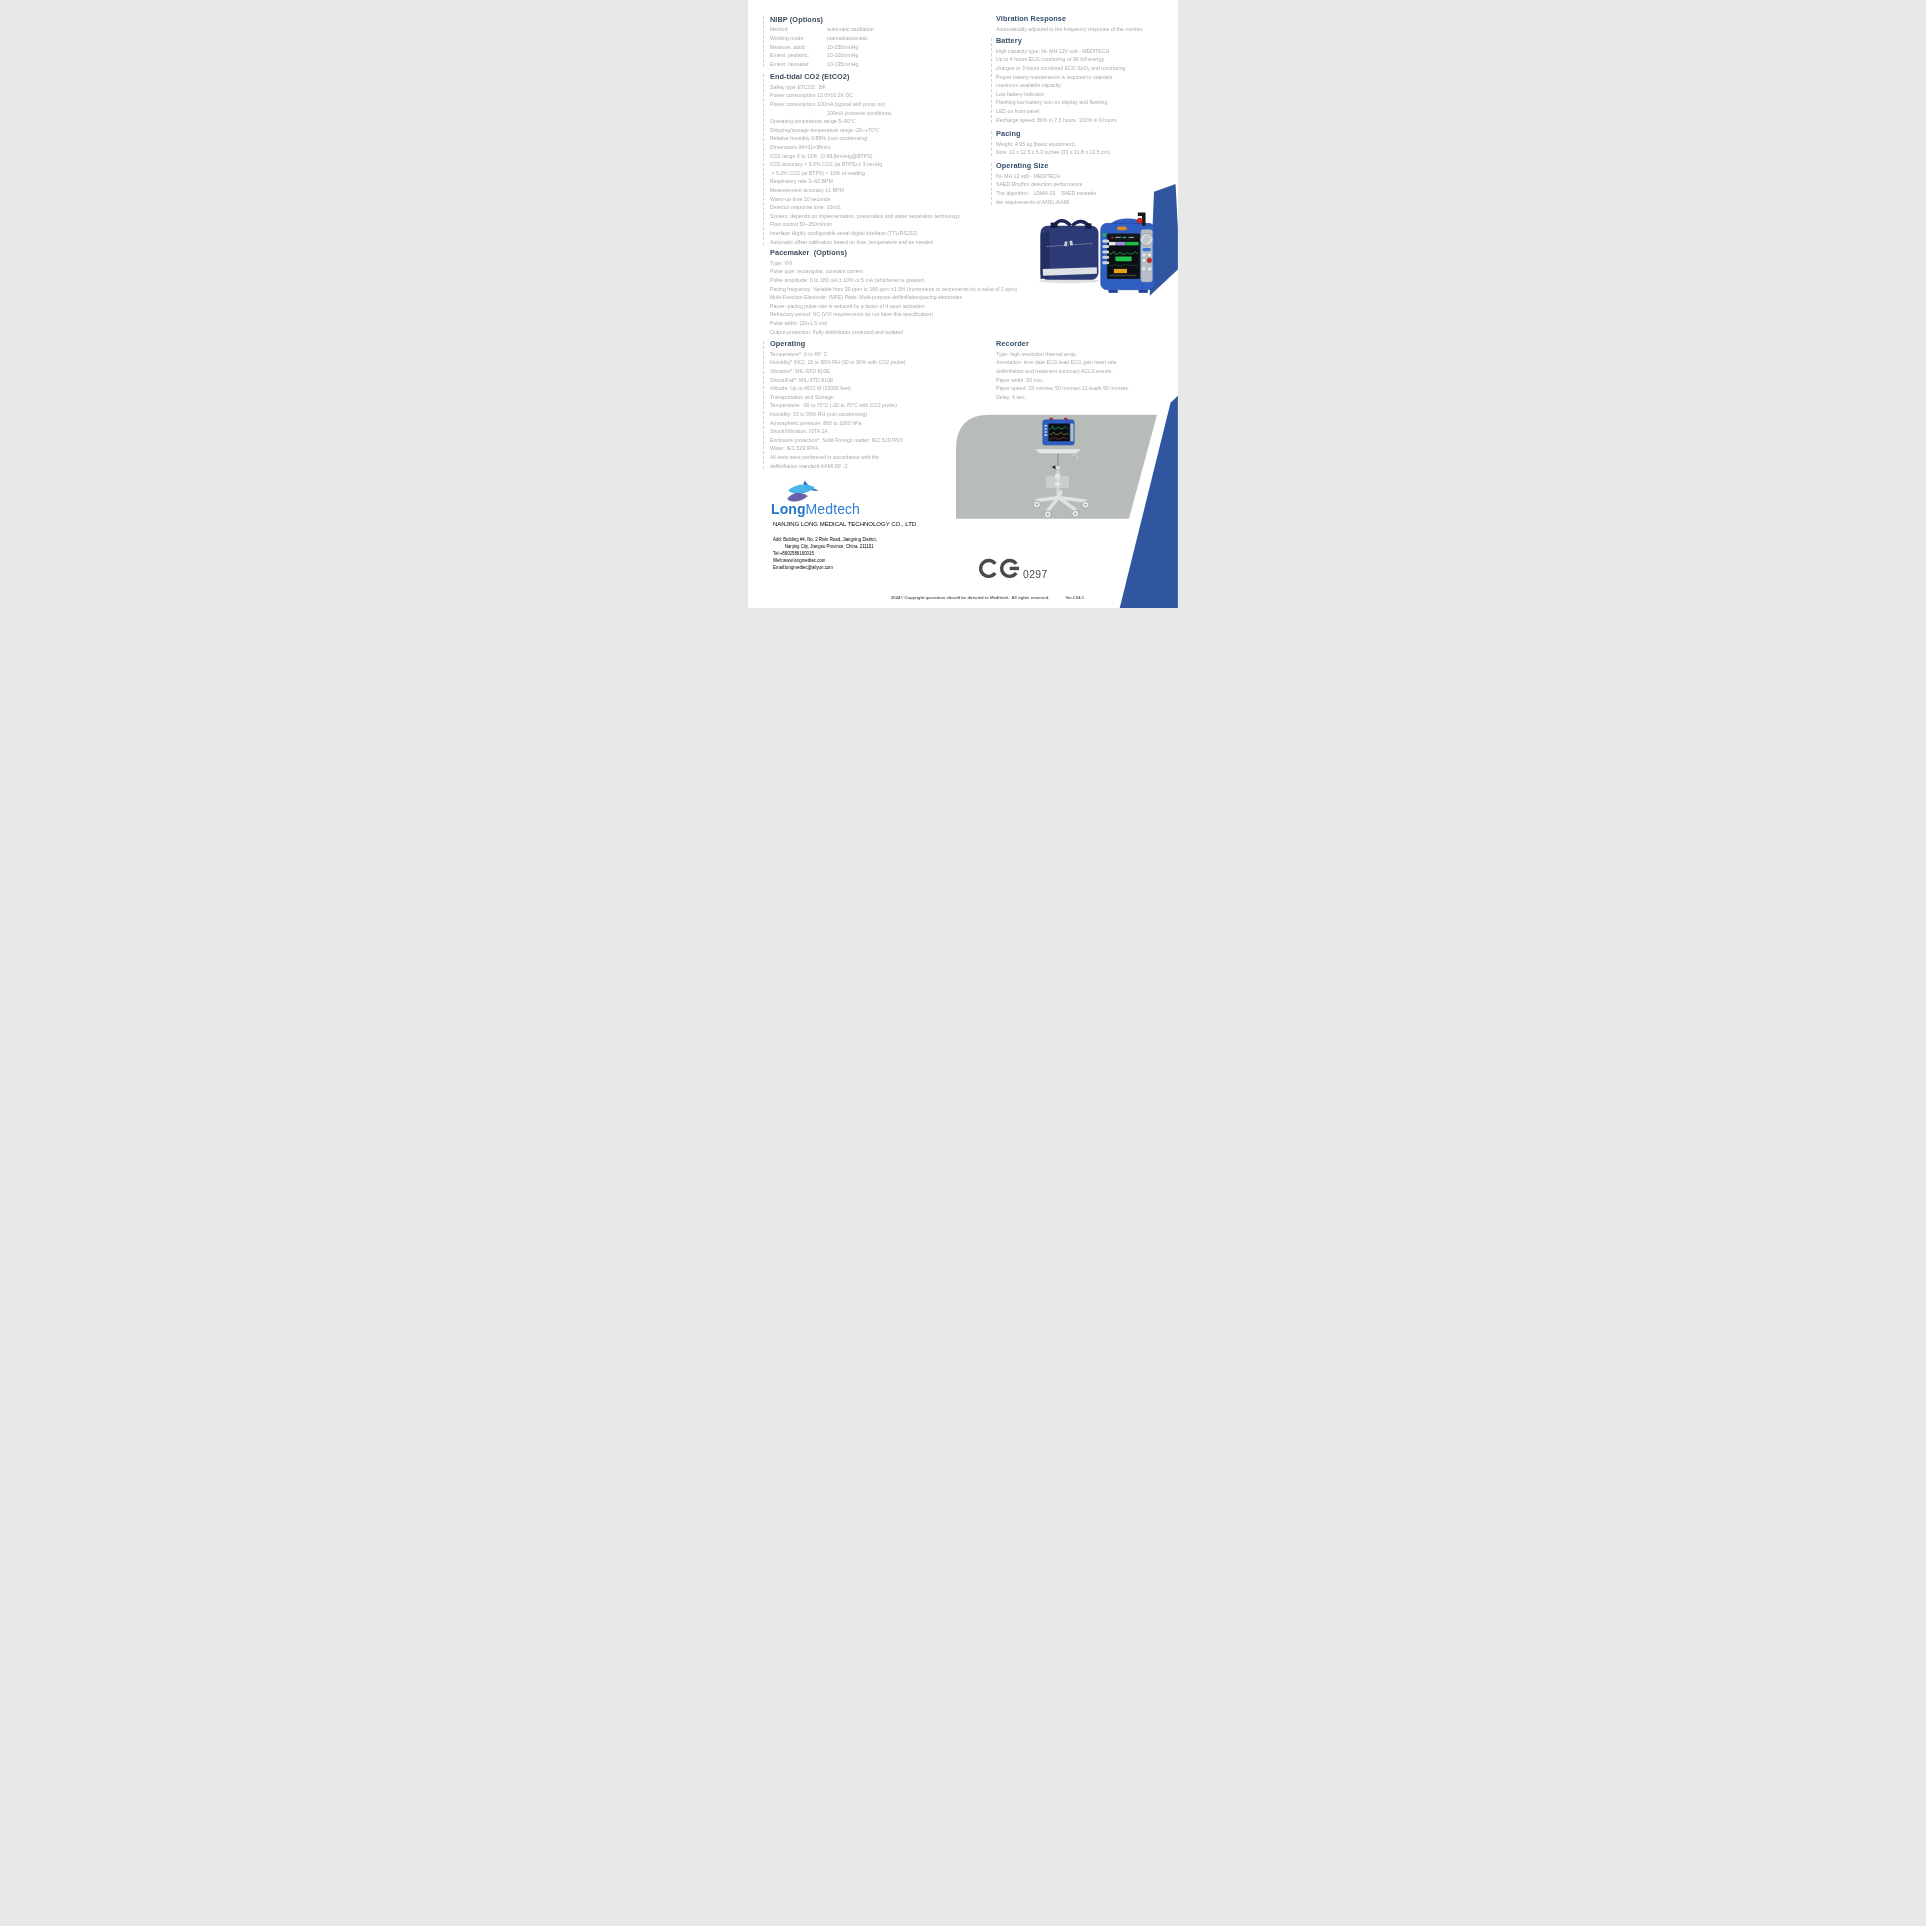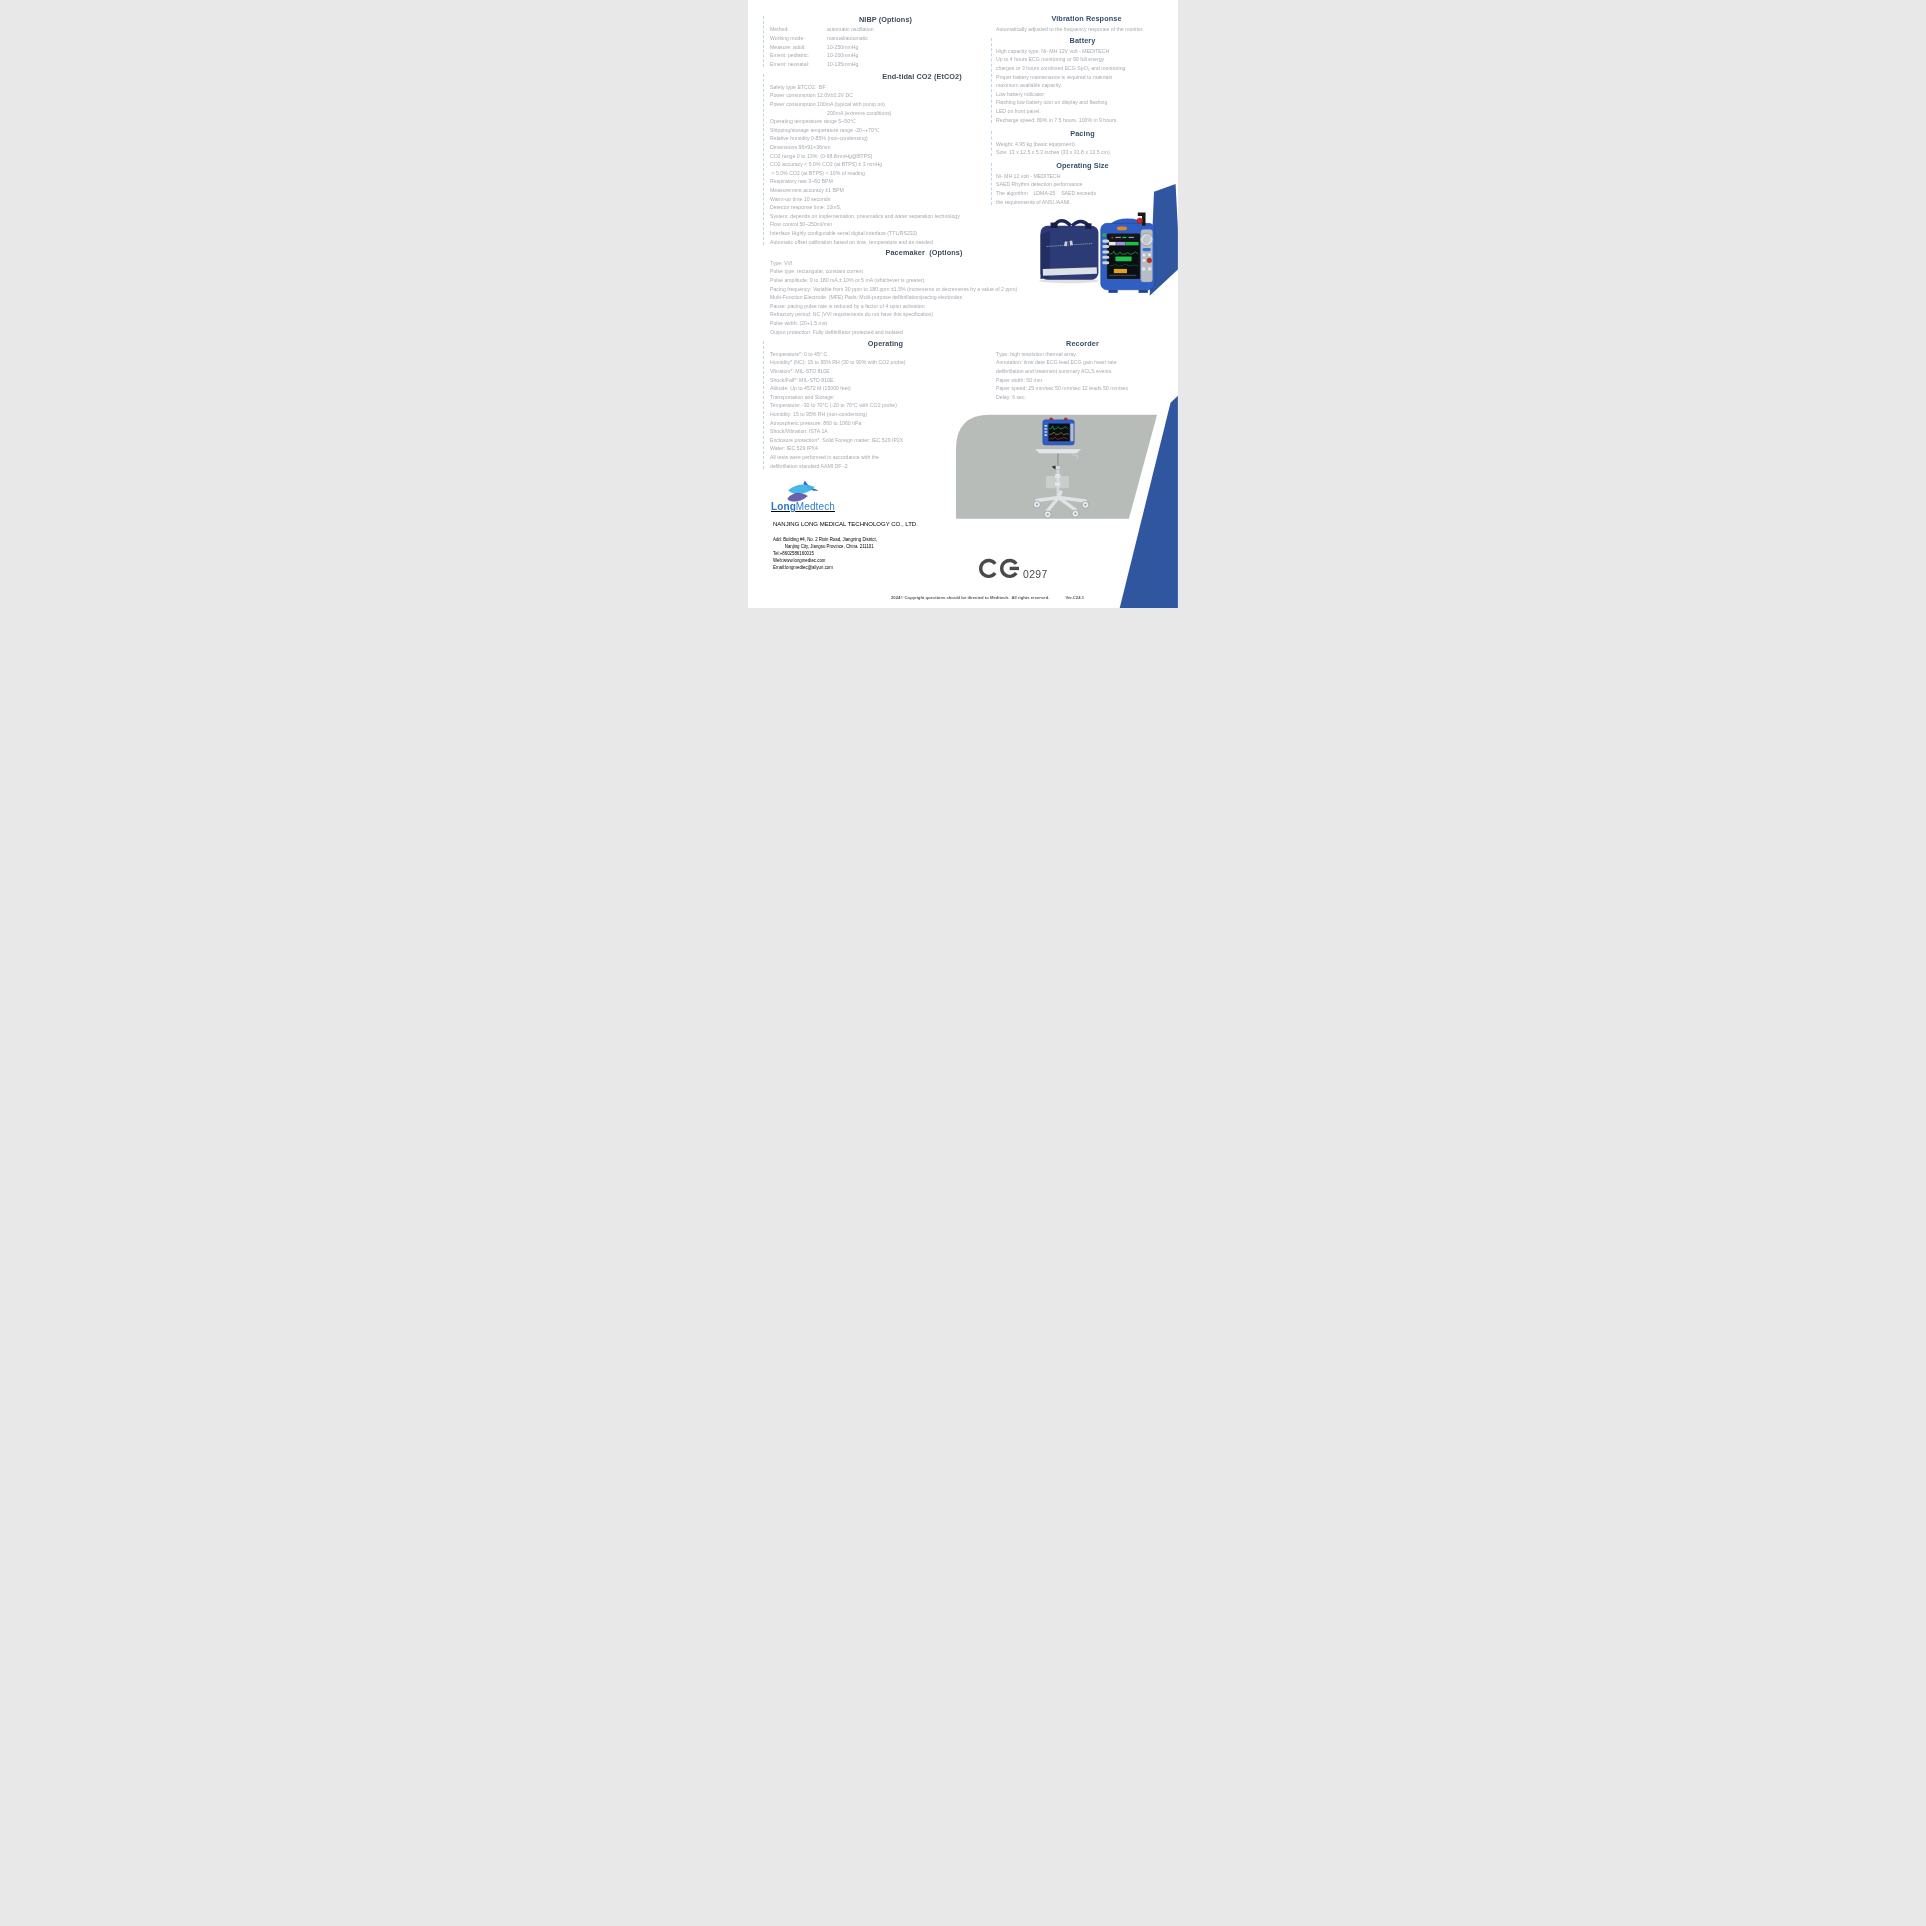--- a/index.html
+++ b/index.html
@@ -1,32 +1,32 @@
 <!DOCTYPE html>
 <html style="font-size:6.2px"><head>
 <meta charset="utf-8">
 <style>
   html,body{margin:0;padding:0;background:#e8e8e8;}
   .page{position:relative;width:430px;height:608px;margin:0 auto;background:#ffffff;
         font-family:"Liberation Sans","DejaVu Sans",sans-serif;overflow:hidden;}
   .bg-decor{position:absolute;left:0;top:0;width:430px;height:608px;pointer-events:none;}
   .sec{position:absolute;}
-  .sec h2{margin:0;font-size:7.3px;font-weight:bold;white-space:pre;letter-spacing:0.1px;text-align:center;}
+  .sec h2{margin:0;font-size:7.3px;font-weight:bold;white-space:pre;letter-spacing:0.1px;}
   .hL{color:#3d4d5d;}
   .hR{color:#34506e;}
   .lines{margin-top:1.9px;}
   .ln{font-size:5.2px;line-height:8.6px;color:#a7acb1;white-space:pre;}
   .ind{padding-left:57px;}
   .row{font-size:5.2px;line-height:8.6px;color:#a7acb1;white-space:pre;}
   .row .lbl{display:inline-block;width:57px;}
   .dash::before{content:"";position:absolute;left:-7.3px;top:1.9px;bottom:1.2px;border-left:0.8px dashed #bcd4ec;}
   .dash-r::before{content:"";position:absolute;left:-5px;top:1.9px;bottom:1.2px;border-left:0.8px dashed #bcd4ec;}
   .photo1{position:absolute;left:287px;top:211px;}
   .logo-icon{position:absolute;left:37px;top:479px;}
-  .logo-text{position:absolute;left:23px;top:501px;font-size:10px;letter-spacing:0.1px;text-decoration:underline;}
+  .logo-text{position:absolute;left:23px;top:501px;font-size:14px;letter-spacing:0.1px;}
   .logo-text .p1{font-weight:bold;color:#2477c7;}
   .logo-text .p2{font-weight:normal;color:#2e82cf;}
   .company{position:absolute;left:25px;top:521px;font-size:6px;color:#000;}
   .contact{position:absolute;left:25.4px;top:536px;font-size:5.2px;color:#000;}
   .contact .cline{display:block;line-height:7px;transform:scaleX(.84);transform-origin:0 50%;white-space:pre;}
   .contact .indent2{padding-left:14px;}
   .ce-wrap{position:absolute;left:231px;top:555px;}
   .ce-code{position:absolute;left:275px;top:569px;font-size:10.4px;color:#4a4a4a;letter-spacing:0.4px;}
   .copyright{position:absolute;left:143px;top:595px;font-size:4.2px;font-weight:bold;color:#5c5c5c;white-space:pre;}
   .copyright .ver{margin-left:16px;}

